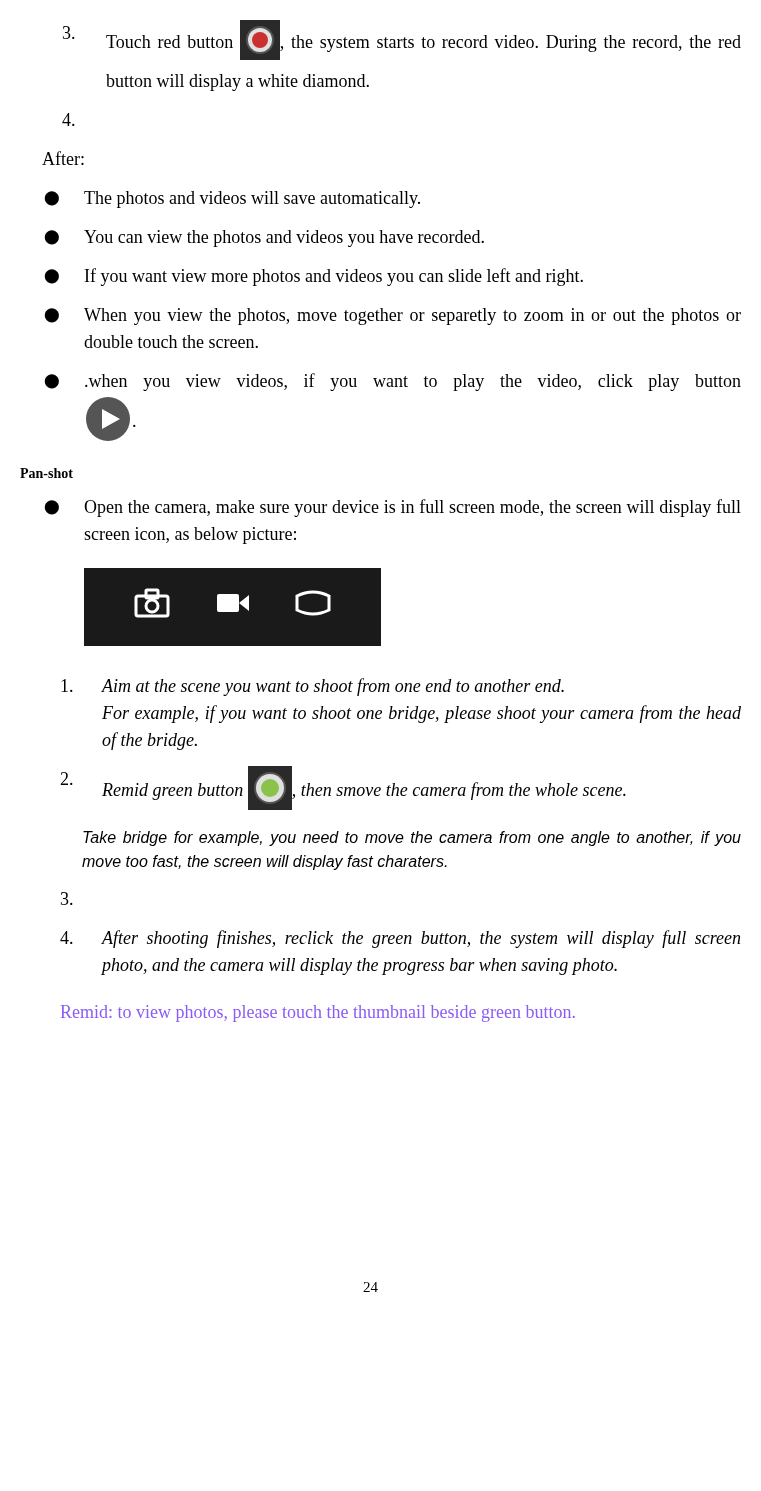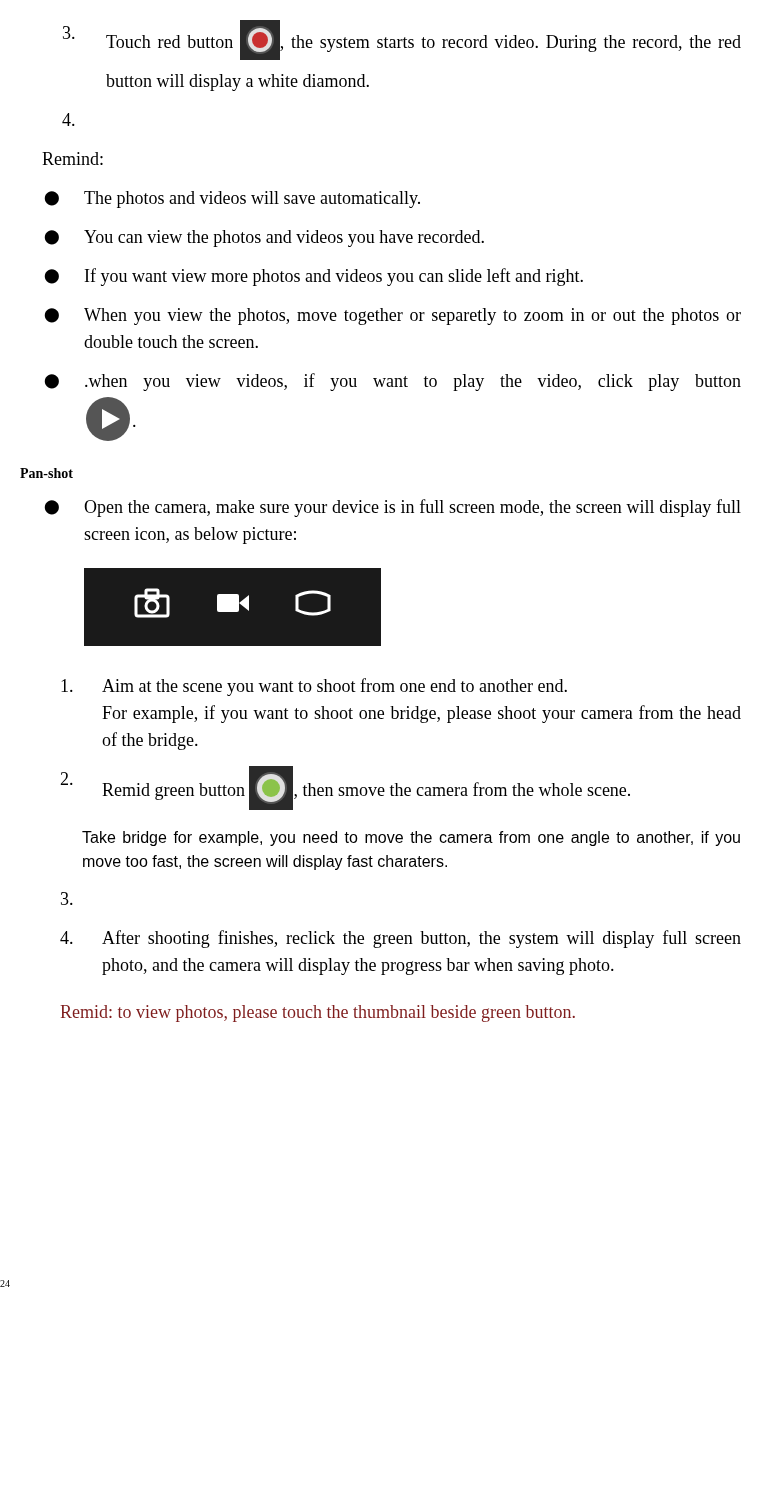--- a/index.html
+++ b/index.html
@@ -91,39 +91,40 @@
     ol.panshot li {
       padding-left: 40px;
       margin-bottom: 12px;
       text-align: justify;
       display: flex;
     }
     ol.panshot li .num {
       min-width: 42px;
       flex-shrink: 0;
     }
-    ol.panshot li .txt { flex: 1; }
+    ol.panshot li .txt { flex: 1; font-style: italic; }
     .sub-paragraph {
       text-align: justify;
       font-family: "Times New Roman", serif;
     }
     .sans-paragraph {
       font-family: Arial, Helvetica, sans-serif;
       font-size: 16px;
       margin-top: 8px;
       margin-left: -20px;
       text-align: justify;
     }
     .remid-blue {
-      color: #7f1d1d;
+      color: #8b5cf6;
       padding-left: 40px;
       margin-top: 20px;
     }
     .page-number {
-      font-size: 10px;
+      text-align: center;
+      font-size: 15px;
       margin-top: 250px;
       font-family: Liberation Serif, serif;
     }
     .li5-wrap .justify-wide{
        text-align-last: justify;
     }
   </style>
 </head>
 <body>
 
@@ -142,21 +143,21 @@
             <circle cx="20" cy="20" r="8" fill="#c93030"></circle>
           </svg>
         </span><span>, the system starts to record video. During the record, the red button will display a white diamond.</span>
       </span>
     </li>
     <li>
       <span class="num">4.</span>
     </li>
   </ol>
 
-  <div class="remind-label">Remind:</div>
+  <div class="remind-label">After:</div>
 
   <ul class="bullets">
     <li>
       <span class="bullet-marker">⬤</span>
       <span class="bullet-txt">The photos and videos will save automatically.</span>
     </li>
     <li>
       <span class="bullet-marker">⬤</span>
       <span class="bullet-txt">You can view the photos and videos you have recorded.</span>
     </li>

